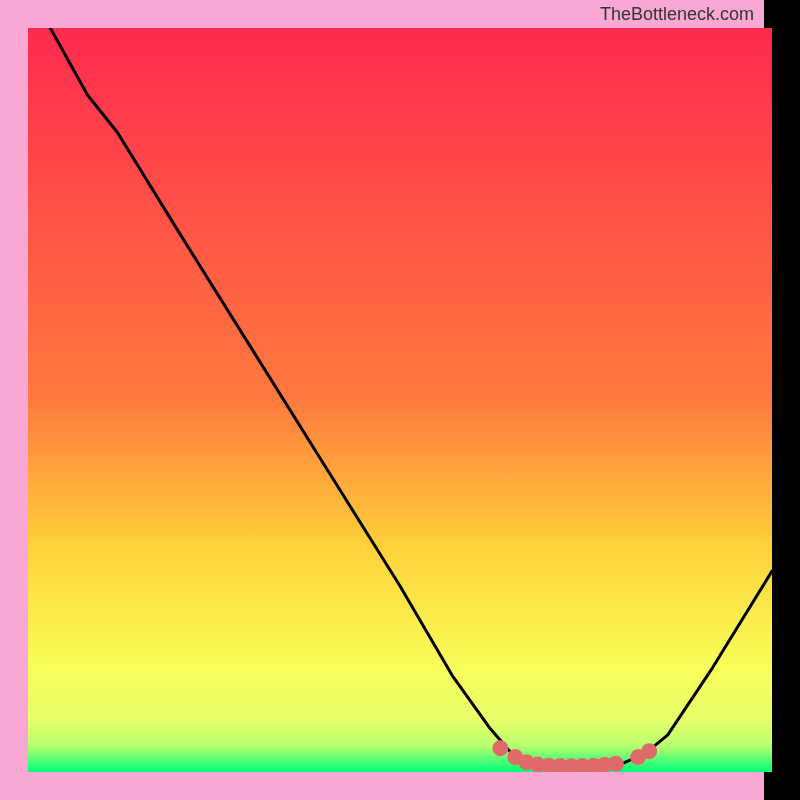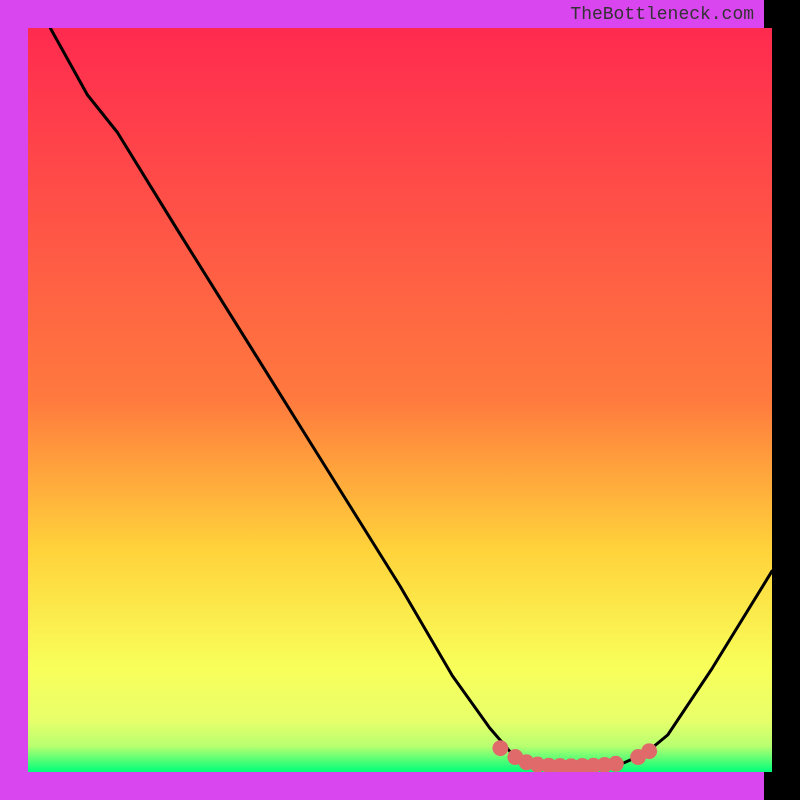--- a/index.html
+++ b/index.html
@@ -8,22 +8,21 @@
     background: #000;
     width: 800px;
     height: 800px;
     overflow: hidden;
     font-family: Arial, sans-serif;
   }
   .container {
     position: relative;
     width: 764px;
     height: 800px;
-    background: #d946ef;
-    font-family: Liberation Mono, monospace;
+    background: #f9a8d4;
   }
   .watermark {
     position: absolute;
     top: 4px;
     right: 10px;
     color: #333;
     font-size: 18px;
     font-weight: 500;
     z-index: 10;
   }

